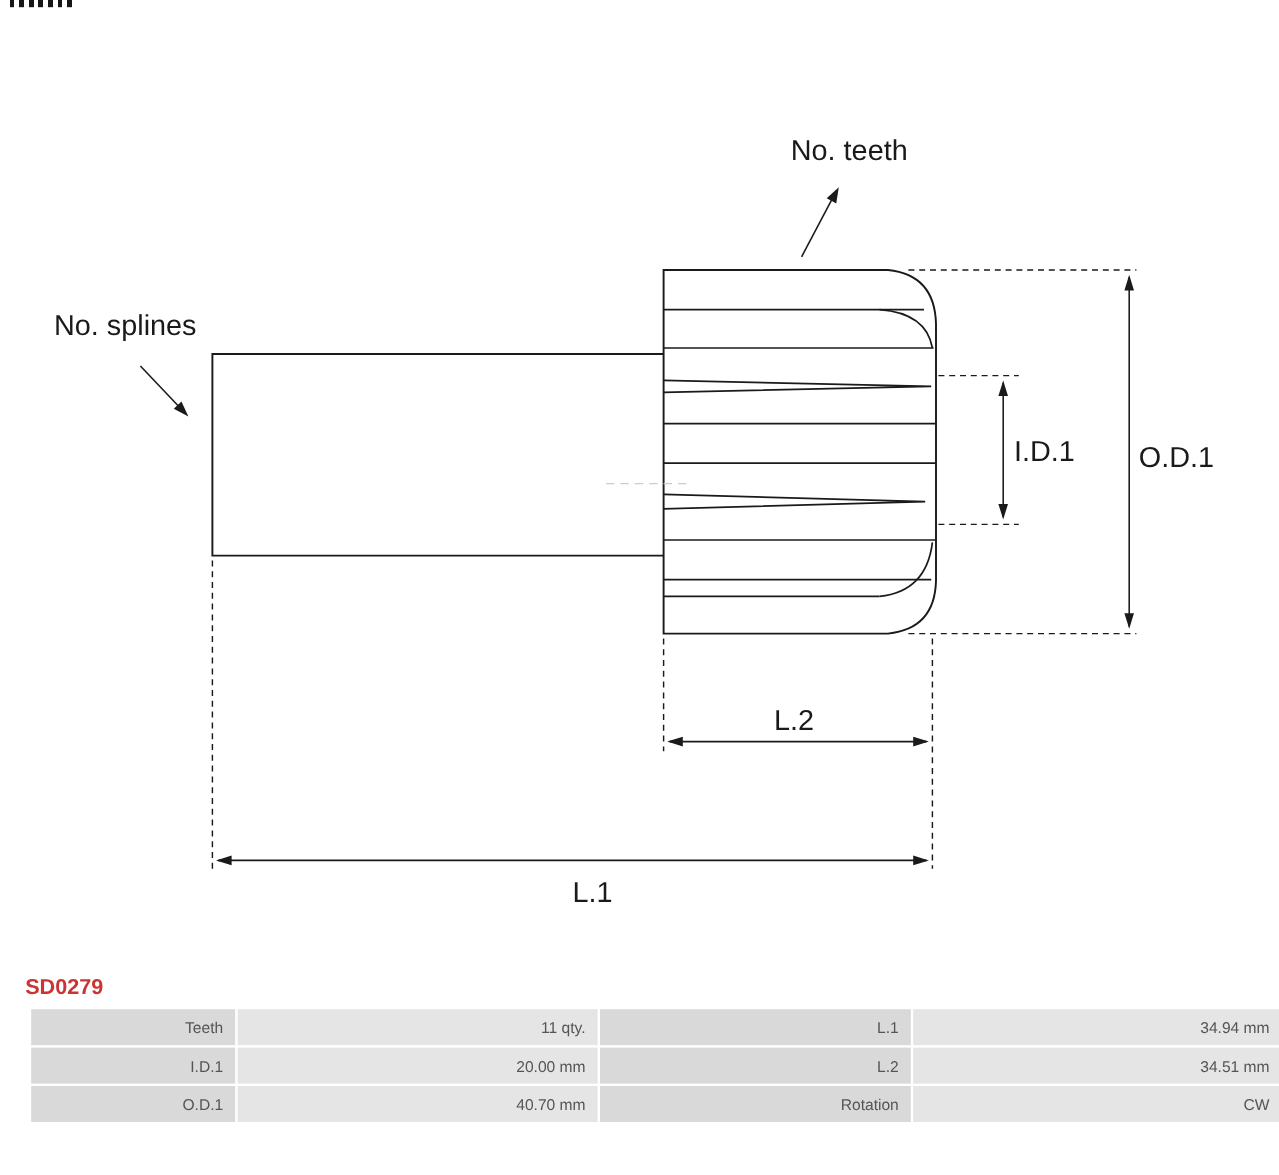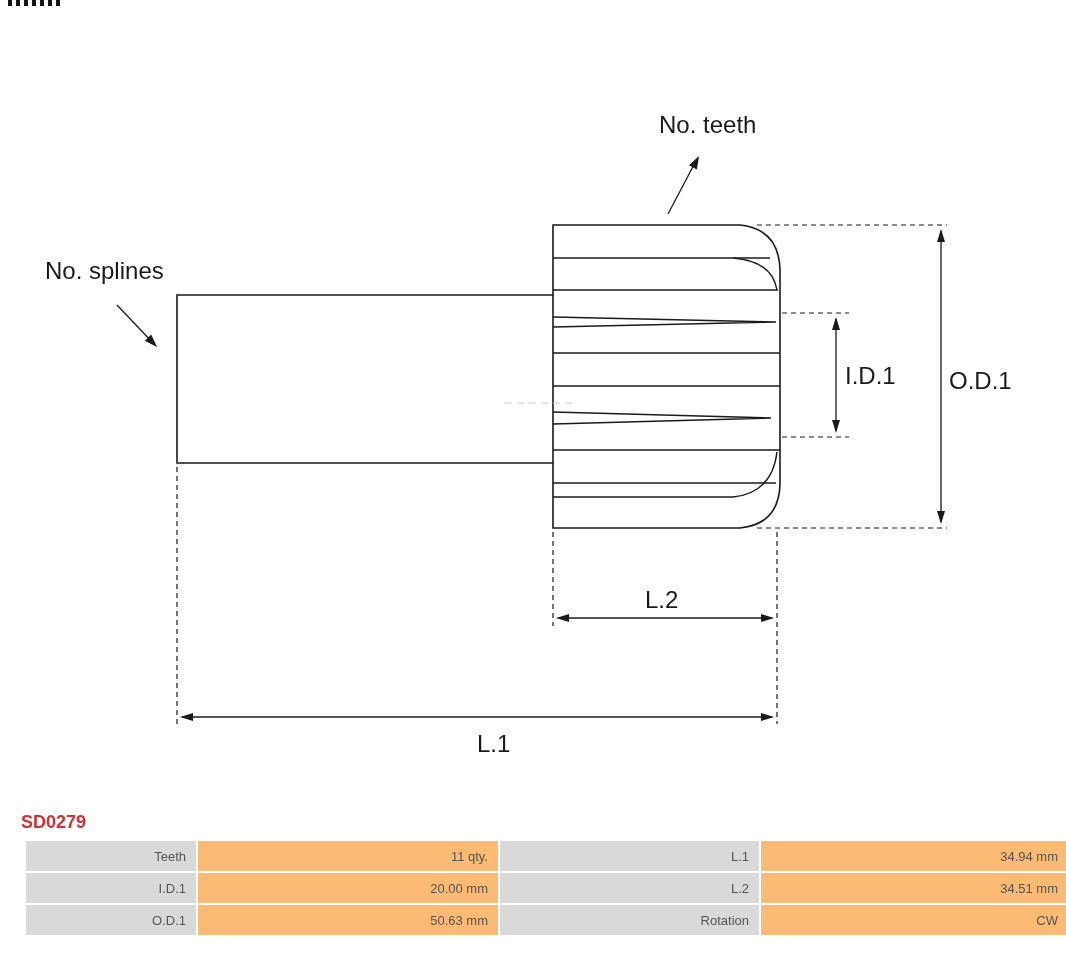--- a/index.html
+++ b/index.html
@@ -28,21 +28,21 @@
     position:absolute; left:24px; top:839px; width:1046px;
     border-collapse:separate; border-spacing:2px; table-layout:fixed;
     font-size:13px; color:#555555;
   }
   .spec-table td {
     height:30px; padding:0 10px;
     text-align:right; vertical-align:middle;
     white-space:nowrap; overflow:hidden;
   }
   .spec-table td.lbl { background:#d9d9d9; }
-  .spec-table td.val { background:#fdba74; }
+  .spec-table td.val { background:#e5e5e5; }
 </style>
 </head>
 <body>
 
 <div class="logo-fragment"></div>
 
 <svg class="diagram-svg" width="1066" height="800" viewBox="0 0 1066 800">
 
   <g stroke="#1a1a1a" stroke-width="1.6" fill="none">
     <path d="M553,295 H177 V463 H553"></path>
@@ -125,18 +125,18 @@
       <td class="val">34.94 mm</td>
     </tr>
     <tr>
       <td class="lbl">I.D.1</td>
       <td class="val">20.00 mm</td>
       <td class="lbl">L.2</td>
       <td class="val">34.51 mm</td>
     </tr>
     <tr>
       <td class="lbl">O.D.1</td>
-      <td class="val">50.63 mm</td>
+      <td class="val">40.70 mm</td>
       <td class="lbl">Rotation</td>
       <td class="val">CW</td>
     </tr>
   </tbody>
 </table>
 
 </body></html>

